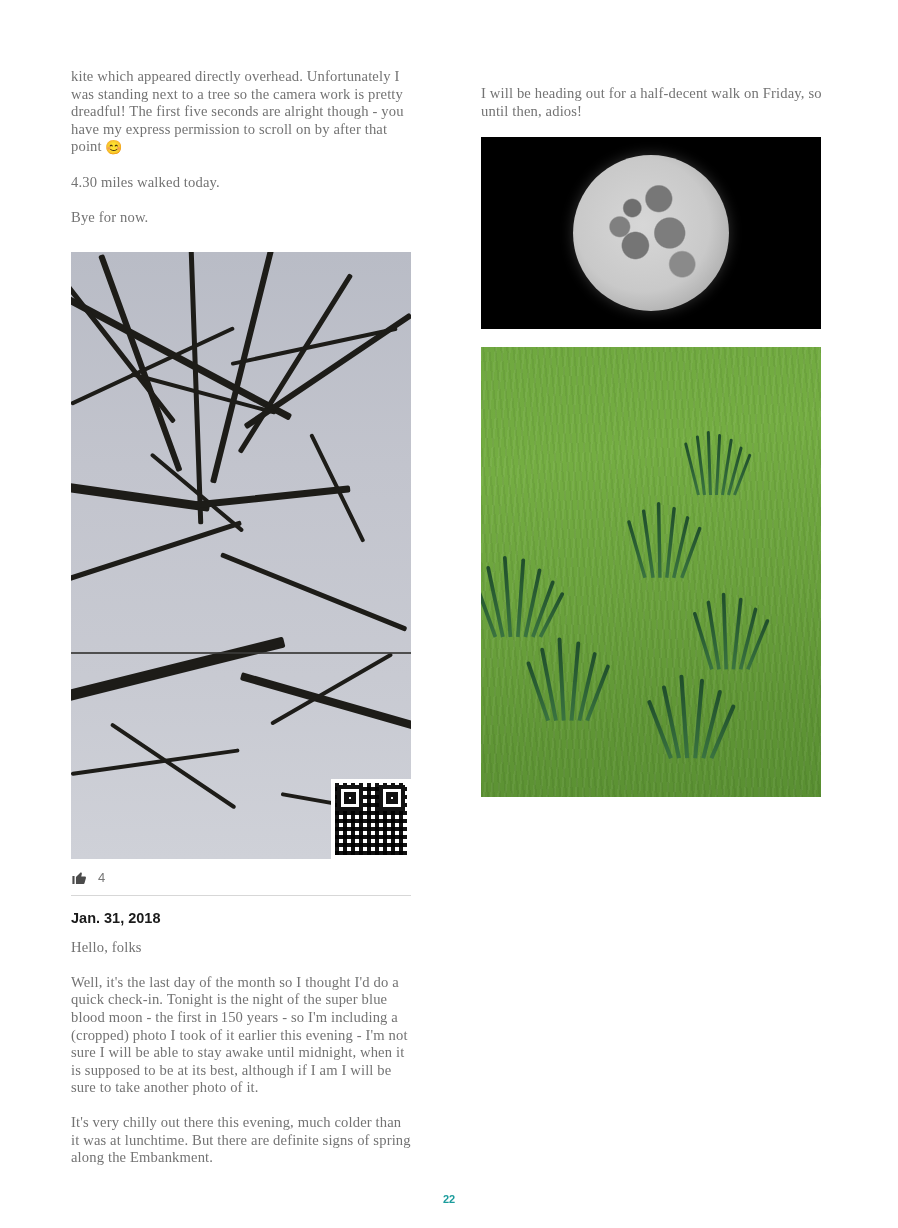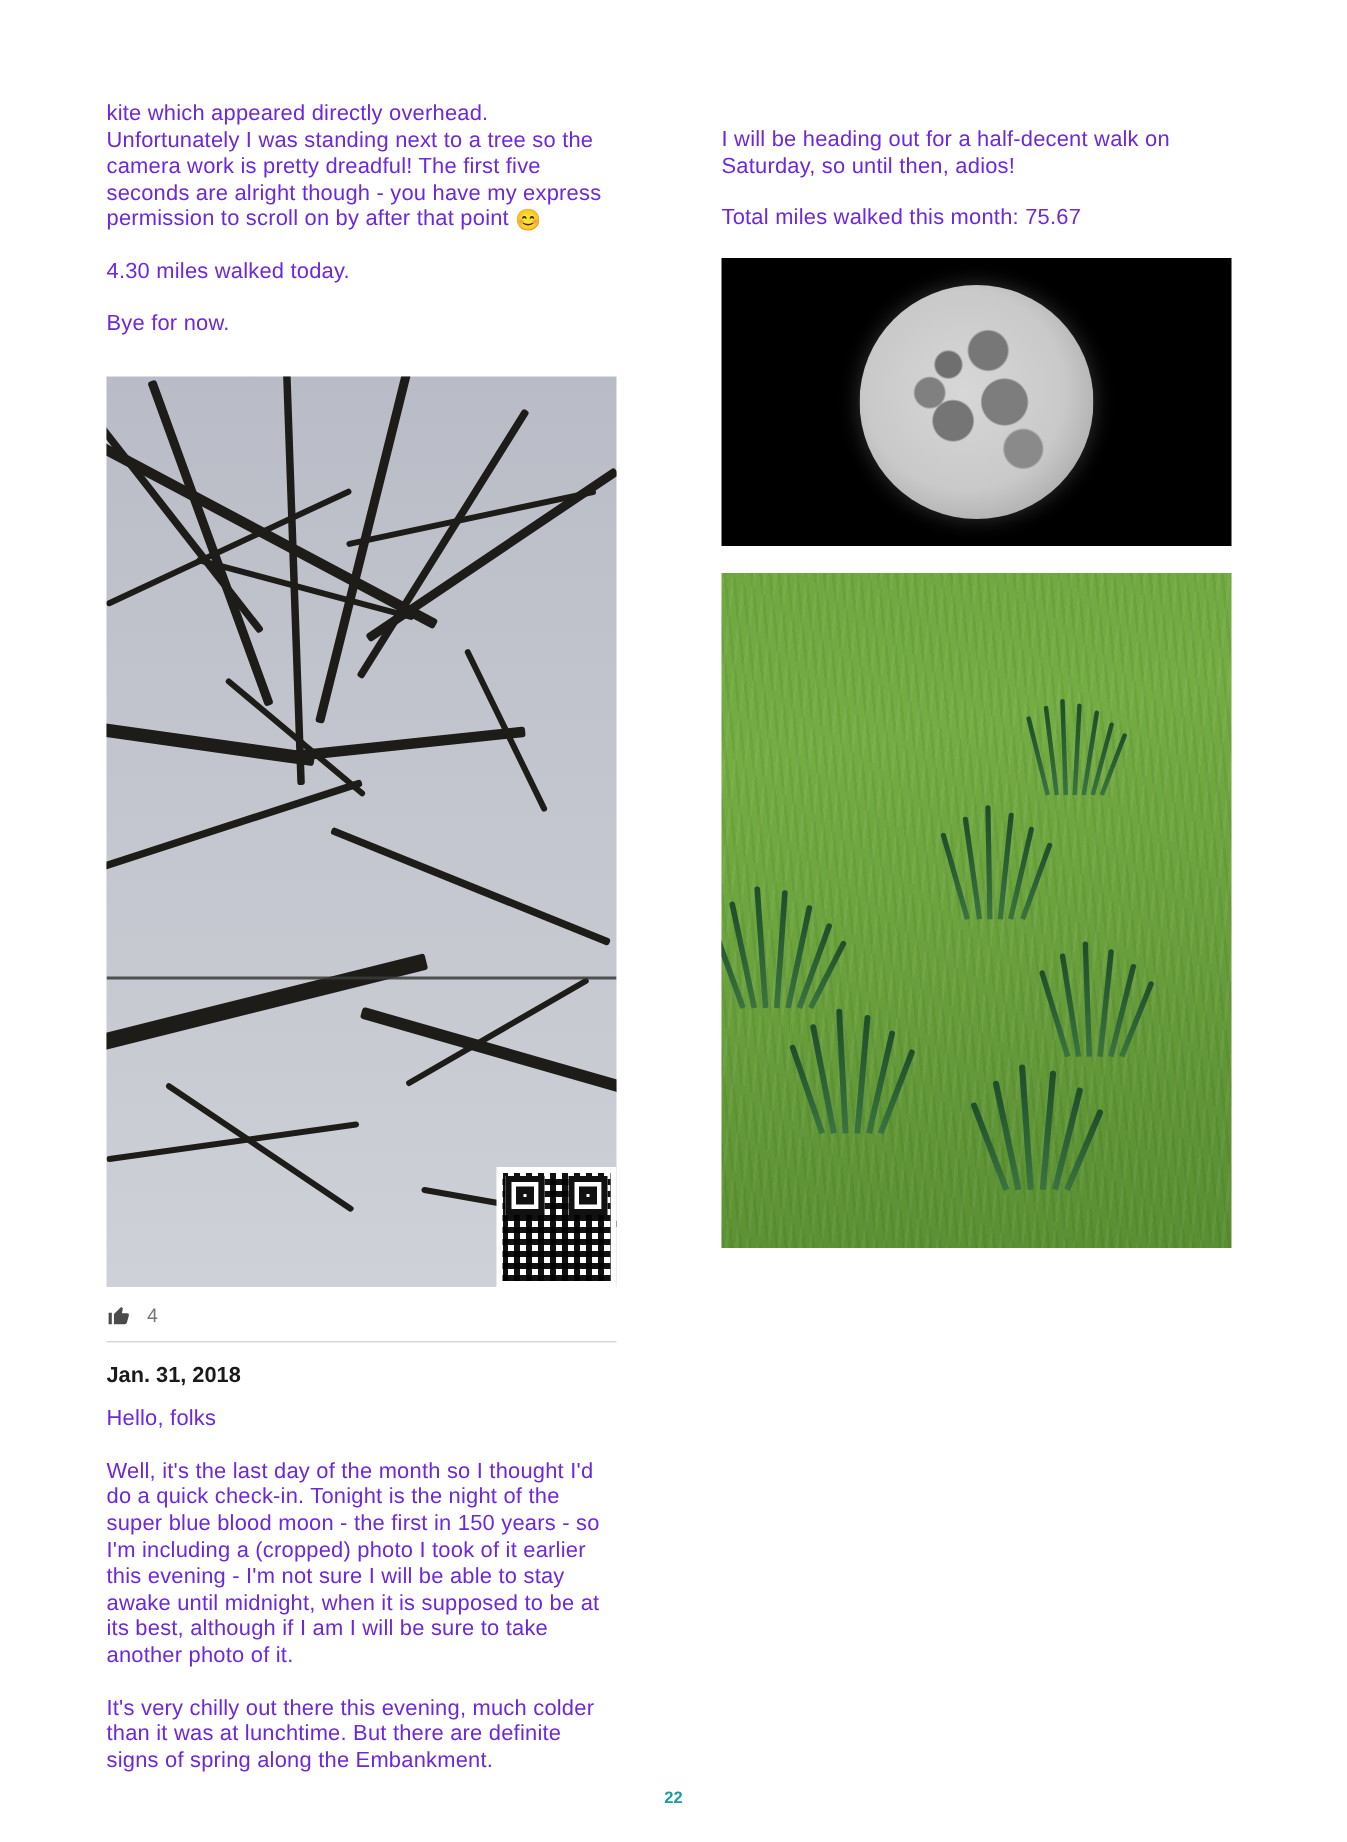--- a/index.html
+++ b/index.html
@@ -25,22 +25,23 @@
     top: 68px;
     width: 341px;
   }
   .col-left  { left: 71px; }
   .col-right { left: 481px; }
 
   p.para {
     margin: 0 0 17px 0;
     font-size: 14.6px;
     line-height: 17.6px;
-    color: #6d28d9;
+    color: #737373;
     letter-spacing: 0.01em;
+    font-family: Liberation Serif, serif;
   }
   p.para.tight { margin-bottom: 26px; }
 
   .emoji {
     font-size: 14px;
     vertical-align: -1px;
   }
 
   
   .photo {
@@ -243,22 +244,21 @@
 
     <div class="entry-date">Jan. 31, 2018</div>
 
     <p class="para">Hello, folks</p>
     <p class="para">Well, it's the last day of the month so I thought I'd do a quick check-in. Tonight is the night of the super blue blood moon - the first in 150 years - so I'm including a (cropped) photo I took of it earlier this evening - I'm not sure I will be able to stay awake until midnight, when it is supposed to be at its best, although if I am I will be sure to take another photo of it.</p>
     <p class="para">It's very chilly out there this evening, much colder than it was at lunchtime. But there are definite signs of spring along the Embankment.</p>
   </div>
 
   <div class="col col-right" style="top:85px;">
 
-    <p class="para">I will be heading out for a half-decent walk on Saturday, so until then, adios!</p>
-    <p class="para">Total miles walked this month: 75.67</p>
+    <p class="para">I will be heading out for a half-decent walk on Friday, so until then, adios!</p>
 
     <div class="photo photo-moon">
       <div class="moon-disc"></div>
     </div>
 
     <div style="height:18px;"></div>
 
     <div class="photo photo-grass">
       <div class="clump" style="left:214px; top:84px;  transform:scale(1.0);">
         <i style="left:2px;  height:54px; transform:rotate(-14deg);"></i>

